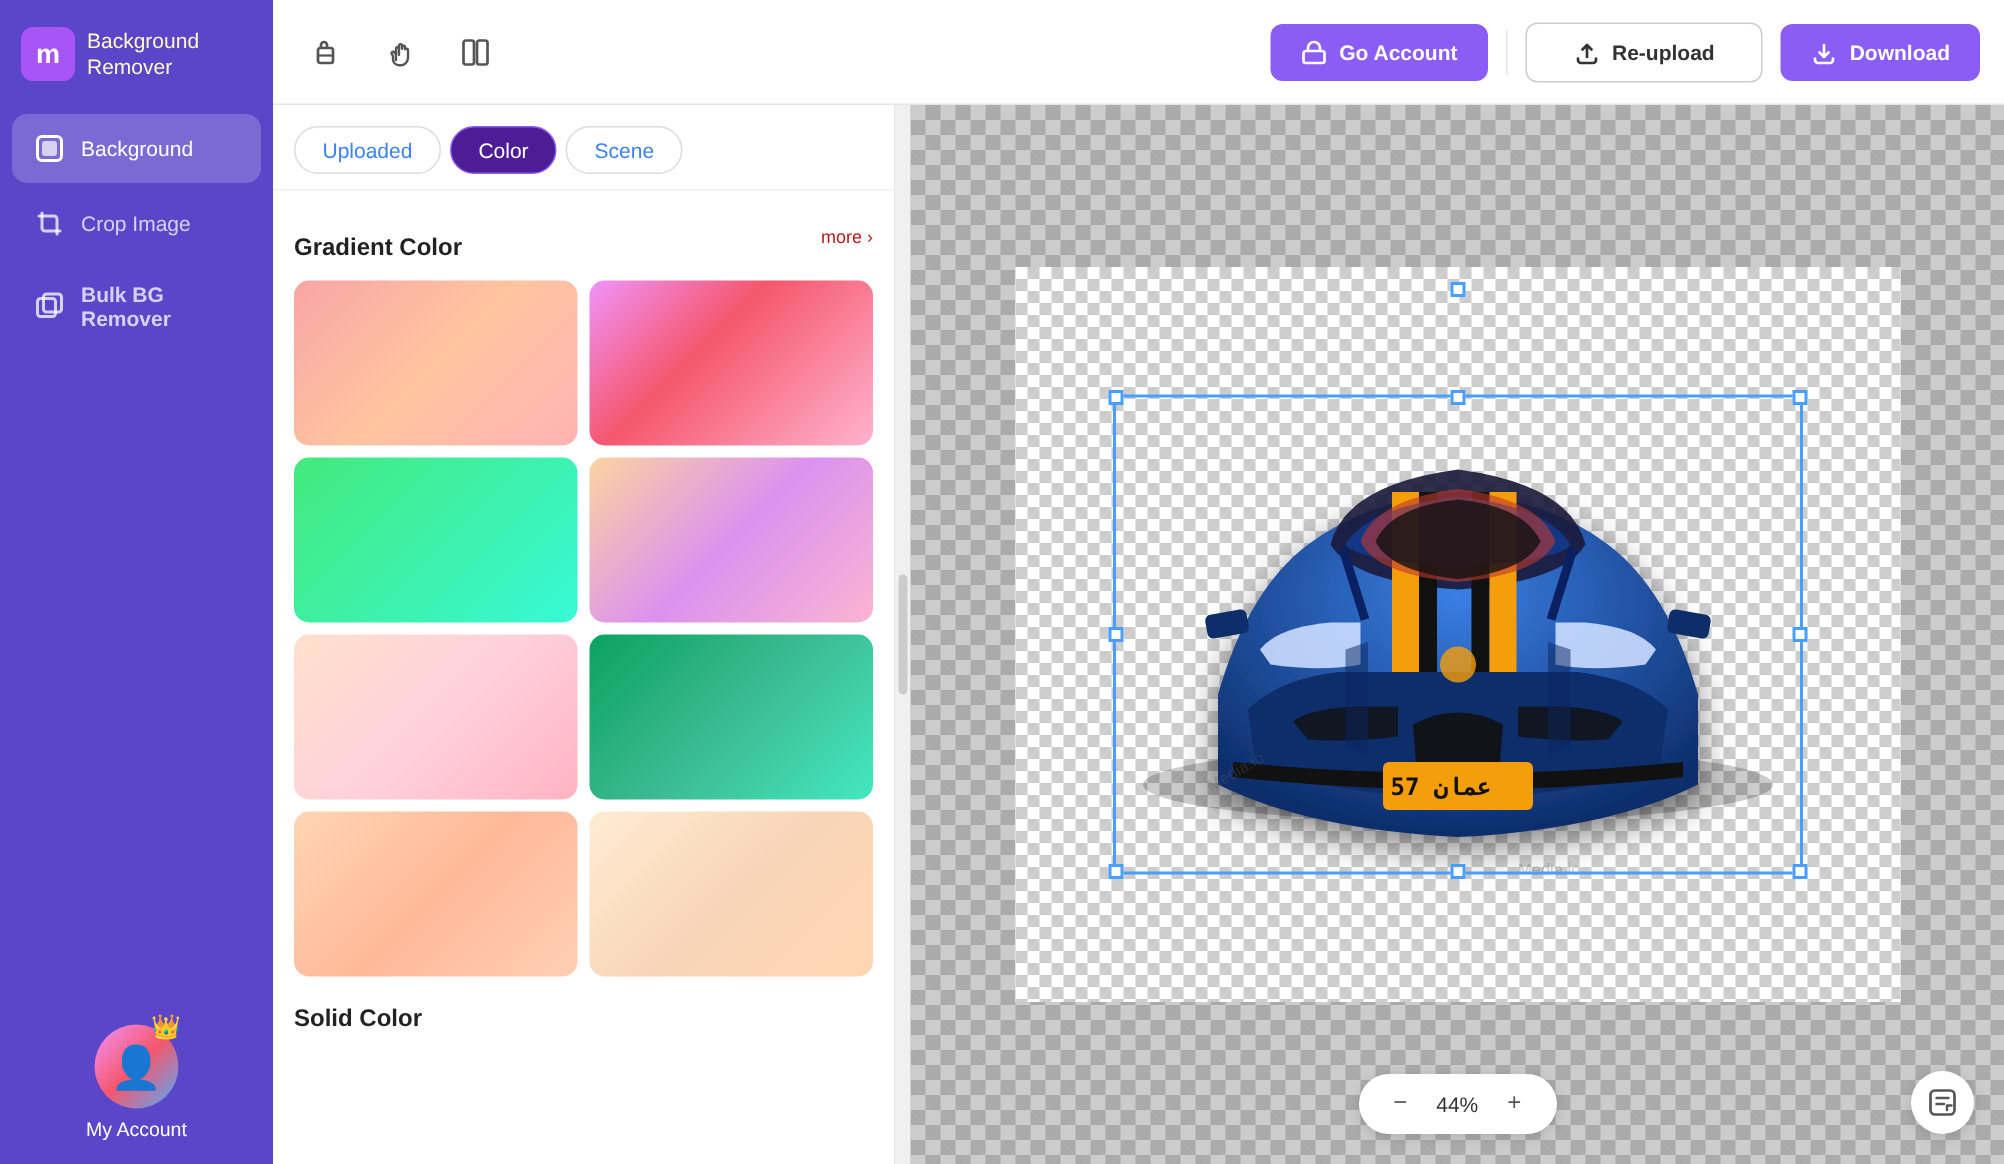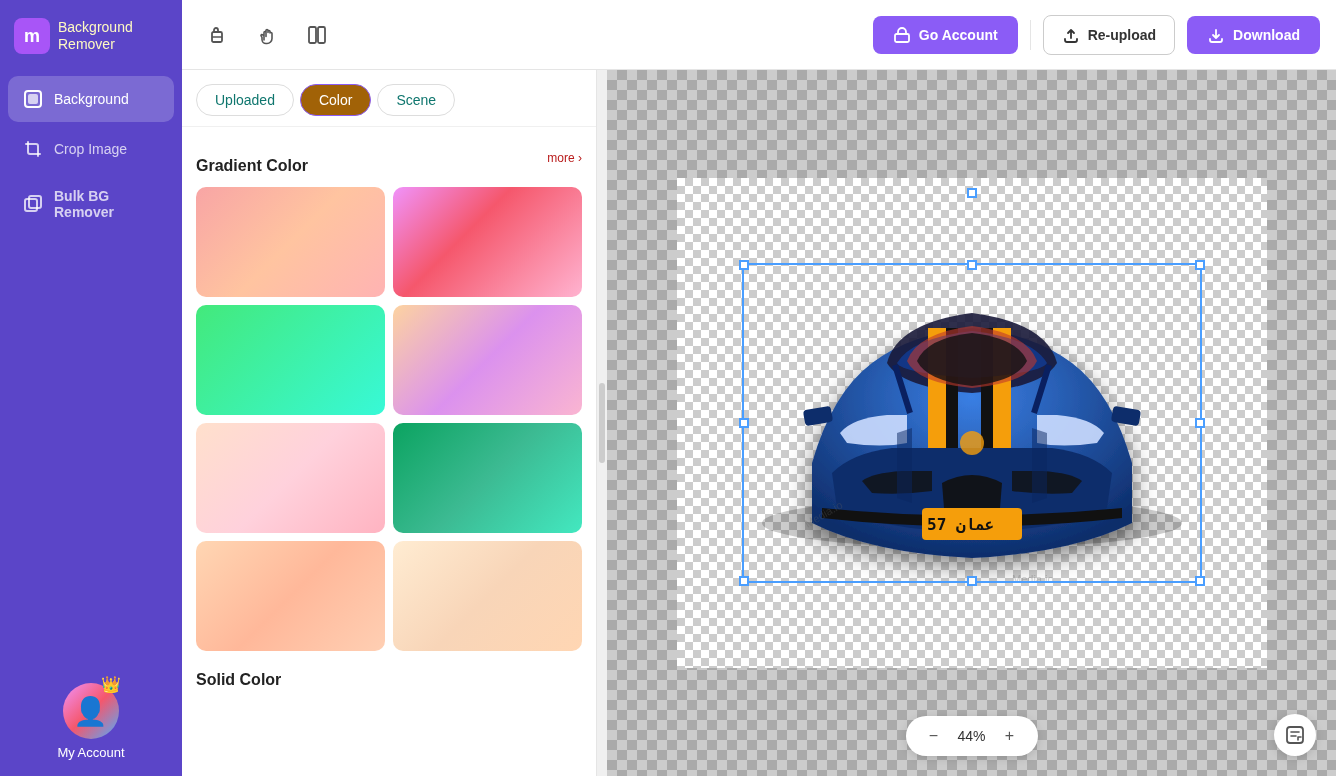--- a/index.html
+++ b/index.html
@@ -141,21 +141,21 @@
     }
     .toolbar-divider {
       width: 1px; height: 30px;
       background: #e5e5e5;
     }
     .btn-reupload {
       background: white;
       color: #333;
       border: 1.5px solid #ccc;
       border-radius: 8px;
-      padding: 10px 18px;
+      padding: 10px 31px;
       font-size: 14px;
       font-weight: 600;
       cursor: pointer;
       display: flex; align-items: center; gap: 8px;
     }
     .btn-download {
       background: #8b5cf6;
       color: white;
       border: none;
       border-radius: 8px;
@@ -190,25 +190,25 @@
       border-bottom: 1px solid #f0f0f0;
       flex-shrink: 0;
     }
     .panel-tab {
       padding: 7px 18px;
       border-radius: 20px;
       border: 1.5px solid #ddd;
       background: white;
       font-size: 14px;
       cursor: pointer;
-      color: #0f766e;
+      color: #3b82f6;
       font-weight: 500;
     }
     .panel-tab.active {
-      background: #a16207;
+      background: #4c1d95;
       border-color: #8b5cf6;
       color: white;
     }
 
     .panel-body {
       flex: 1;
       overflow-y: auto;
       padding: 14px;
     }
     .panel-body::-webkit-scrollbar { width: 6px; }

